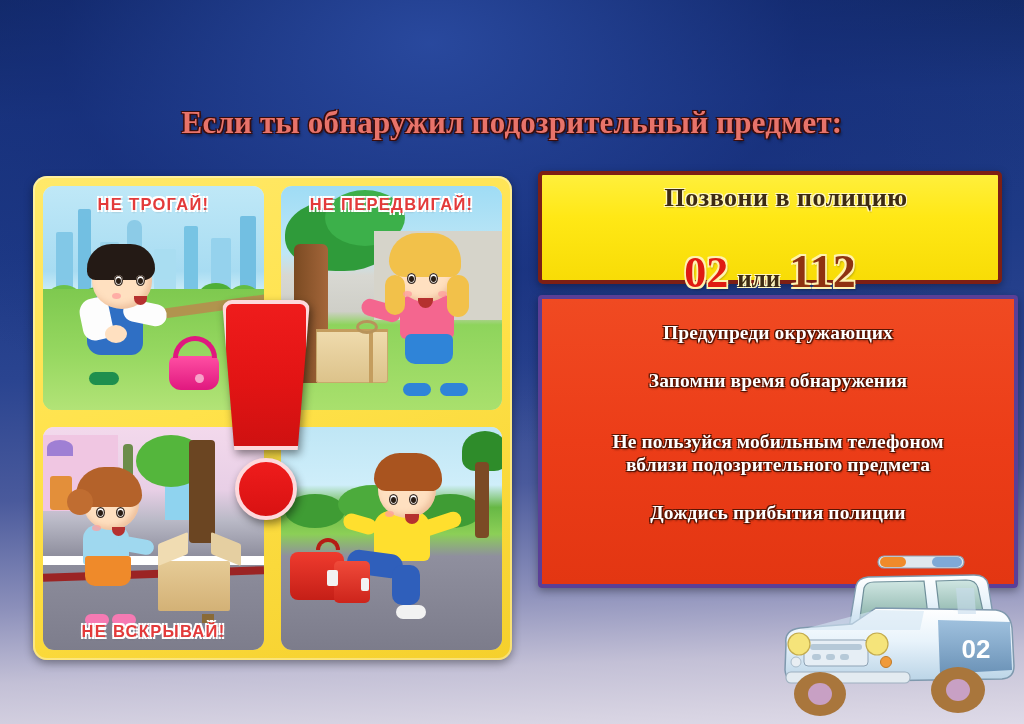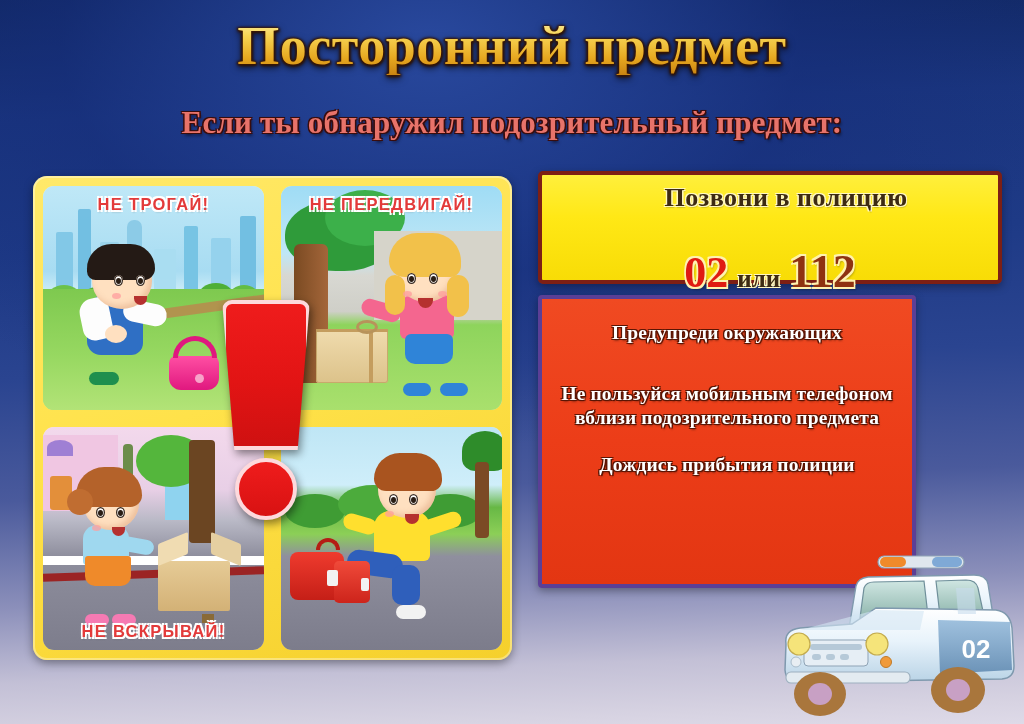--- a/index.html
+++ b/index.html
@@ -211,21 +211,21 @@
   .num-112 {
     font-size: 46px; font-weight: bold; color: #8f3210; line-height: 0.9;
     text-shadow: -1.6px -1.6px 0 #fff2b0, 1.6px -1.6px 0 #fff2b0,
                  -1.6px 1.6px 0 #fff2b0, 1.6px 1.6px 0 #fff2b0, 2px 3px 2px rgba(0,0,0,.25);
     margin-top: 38px;
   }
 
   .rules-box {
     position: absolute;
     left: 538px; top: 295px;
-    width: 378px; height: 293px;
+    width: 480px; height: 293px;
     background: linear-gradient(180deg,#f04a22 0%, #ec3d18 50%, #e33612 100%);
     border: 4px solid #5b3f96;
     border-radius: 4px;
     box-shadow: 0 3px 9px rgba(0,0,0,0.35);
     padding: 16px 10px 12px;
     display: flex;
     flex-direction: column;
     align-items: center;
   }
   .rule {
@@ -253,21 +253,20 @@
     left: 760px; top: 548px;
     width: 268px; height: 176px;
     z-index: 30;
   }
 </style>
 </head>
 <body>
 
 <div class="poster">
 
-  <div class="title">Посторонний предмет</div>
   <div class="subtitle">Если ты обнаружил подозрительный предмет:</div>
 
   <div class="illustration">
     <div class="grid">
 
       <div class="panel">
         <div class="sky-city">
 
           <div class="bldg" style="left:6%;  width:17px; height:72px; background:#7fc6e6;"></div>
           <div class="bldg" style="left:16%; width:13px; height:95px; background:#6fbde0;"></div>
@@ -431,20 +430,21 @@
     <div class="call-line1">Позвони в полицию</div>
     <div class="call-line2">
       <span class="num-02">02</span>
       <span>или</span>
       <span class="num-112">112</span>
     </div>
   </div>
 
   <div class="rules-box">
     <div class="rule r1">Предупреди окружающих</div>
+    <div class="rule r3">Запомни время обнаружения</div>
     <div class="rule r4">Не пользуйся мобильным телефоном</div>
     <div class="rule">вблизи подозрительного предмета</div>
     <div class="rule r5">Дождись прибытия полиции</div>
   </div>
 
   <svg class="police-car" viewBox="0 0 268 176">
     <defs>
       <linearGradient id="bodyGrad" x1="0" y1="0" x2="0" y2="1">
         <stop offset="0%" stop-color="#ffffff"></stop>
         <stop offset="45%" stop-color="#e8f3fb"></stop>

